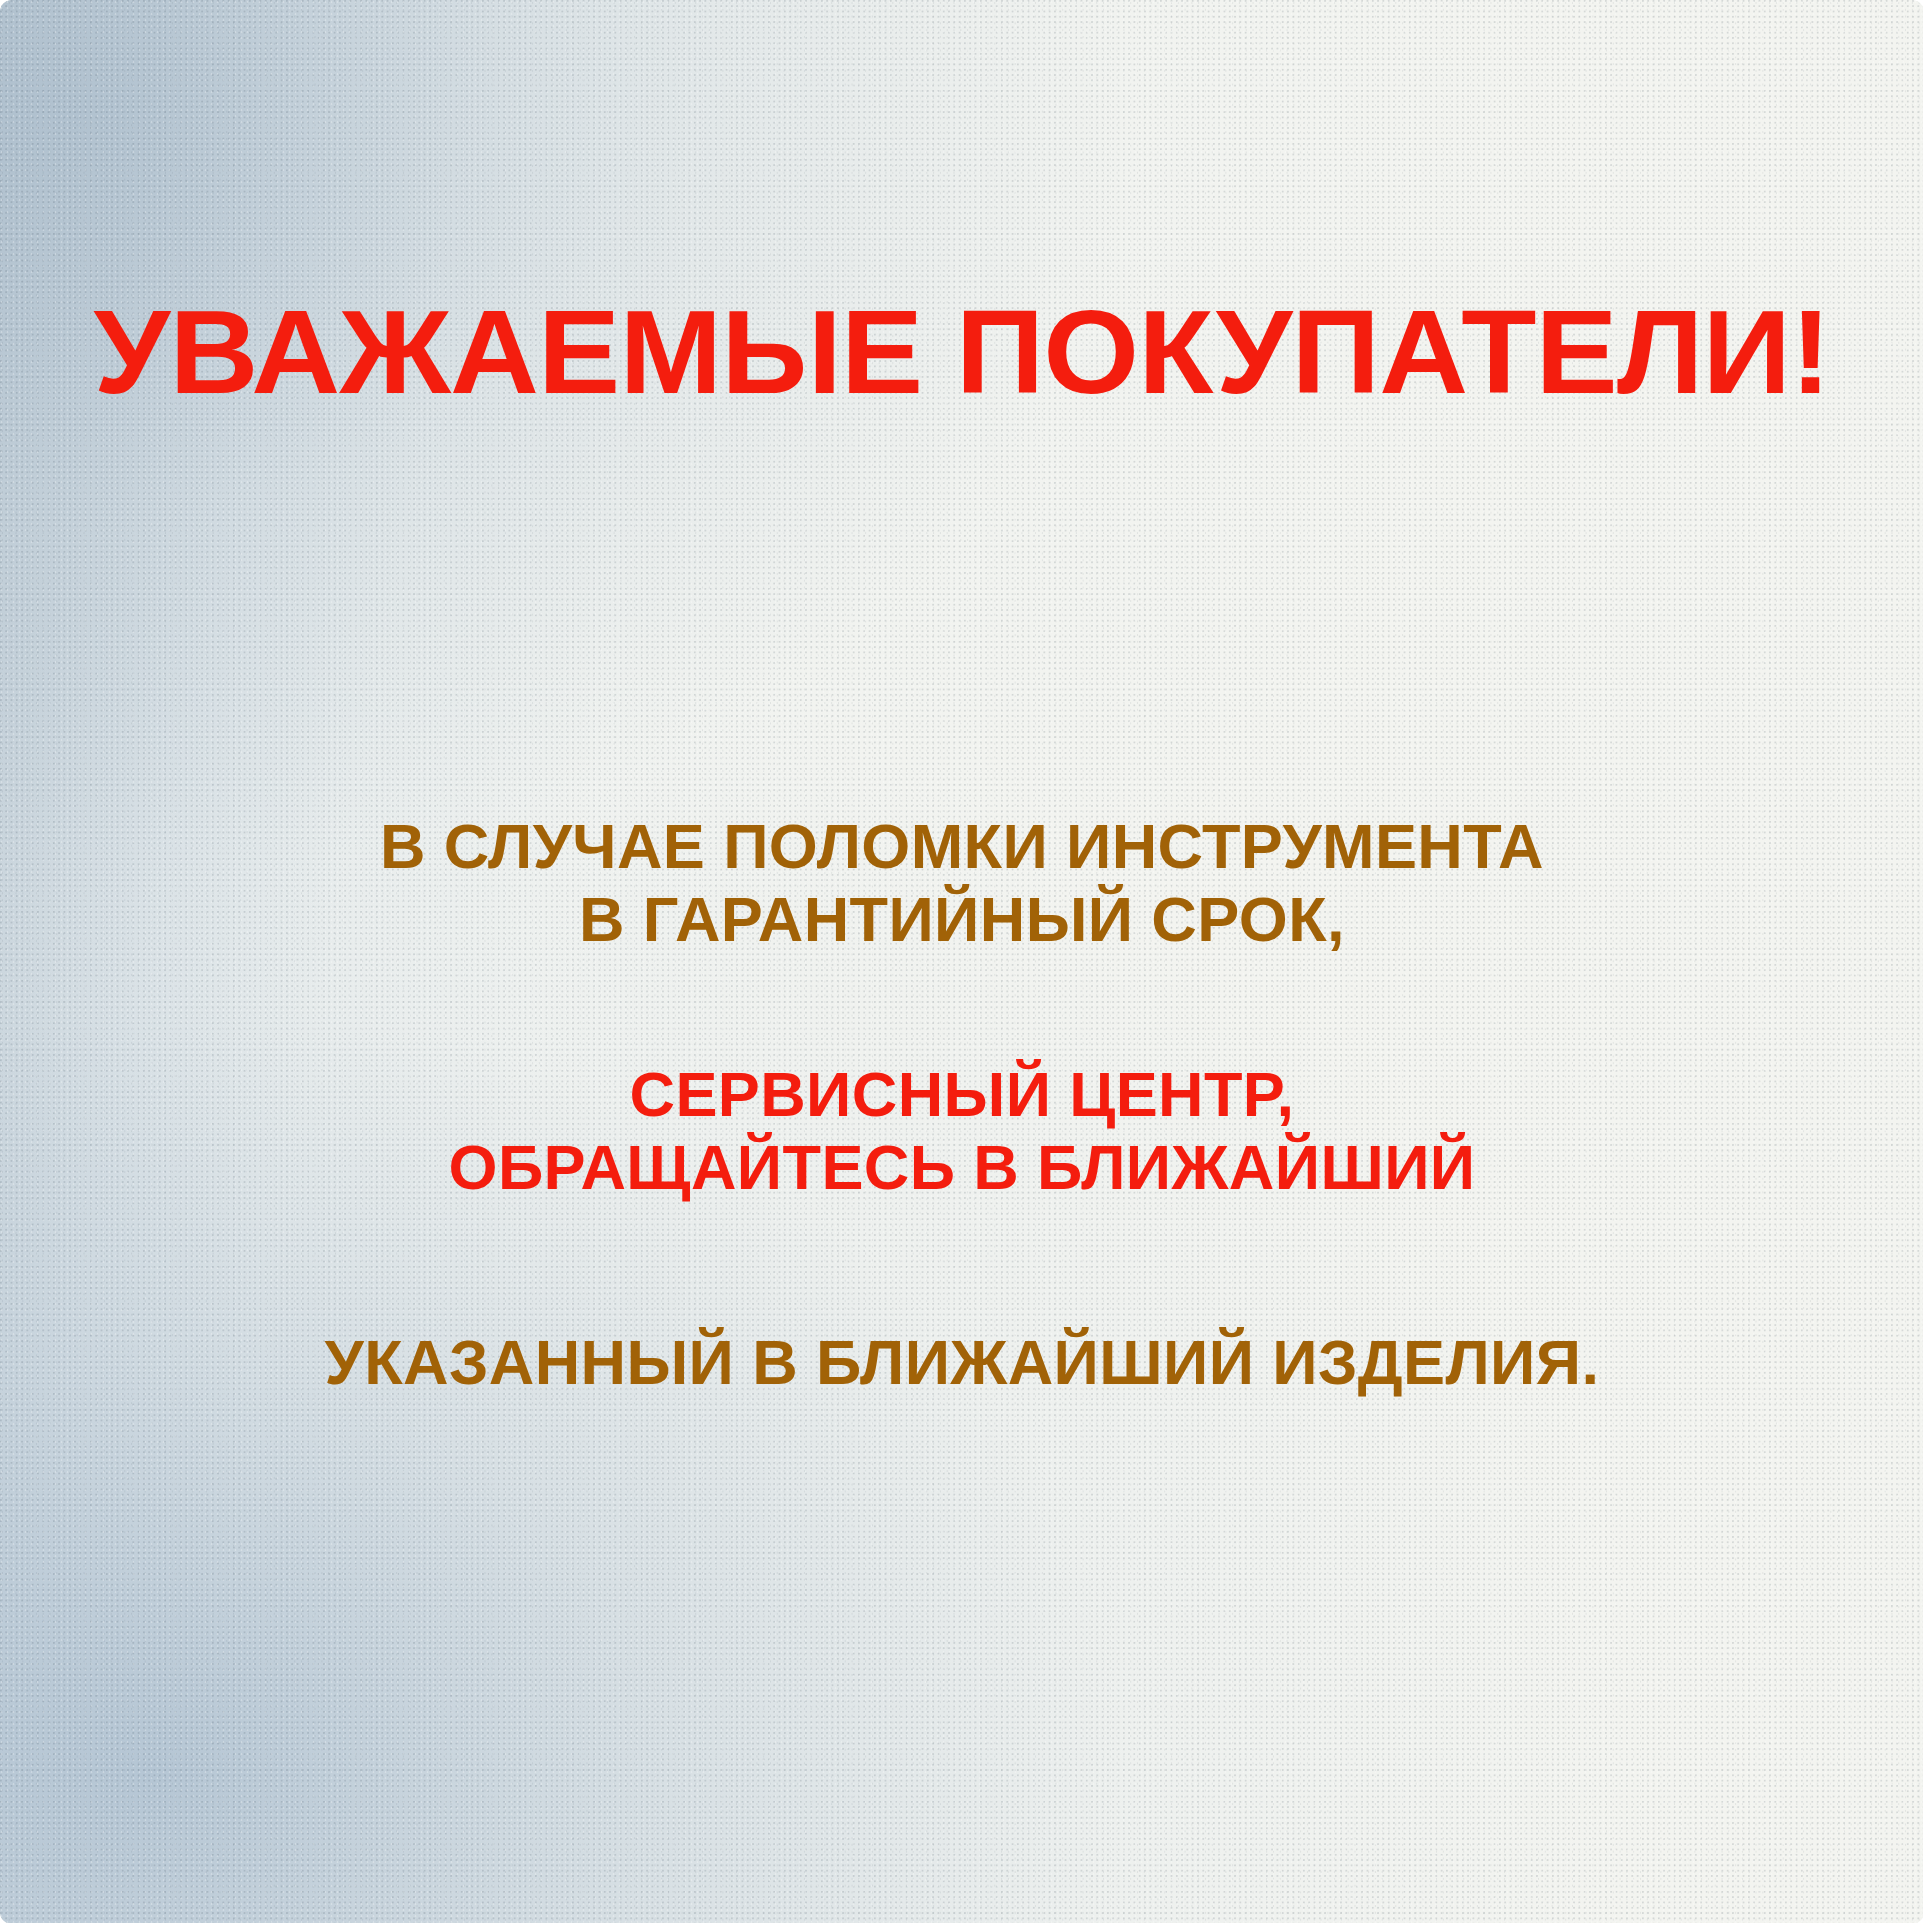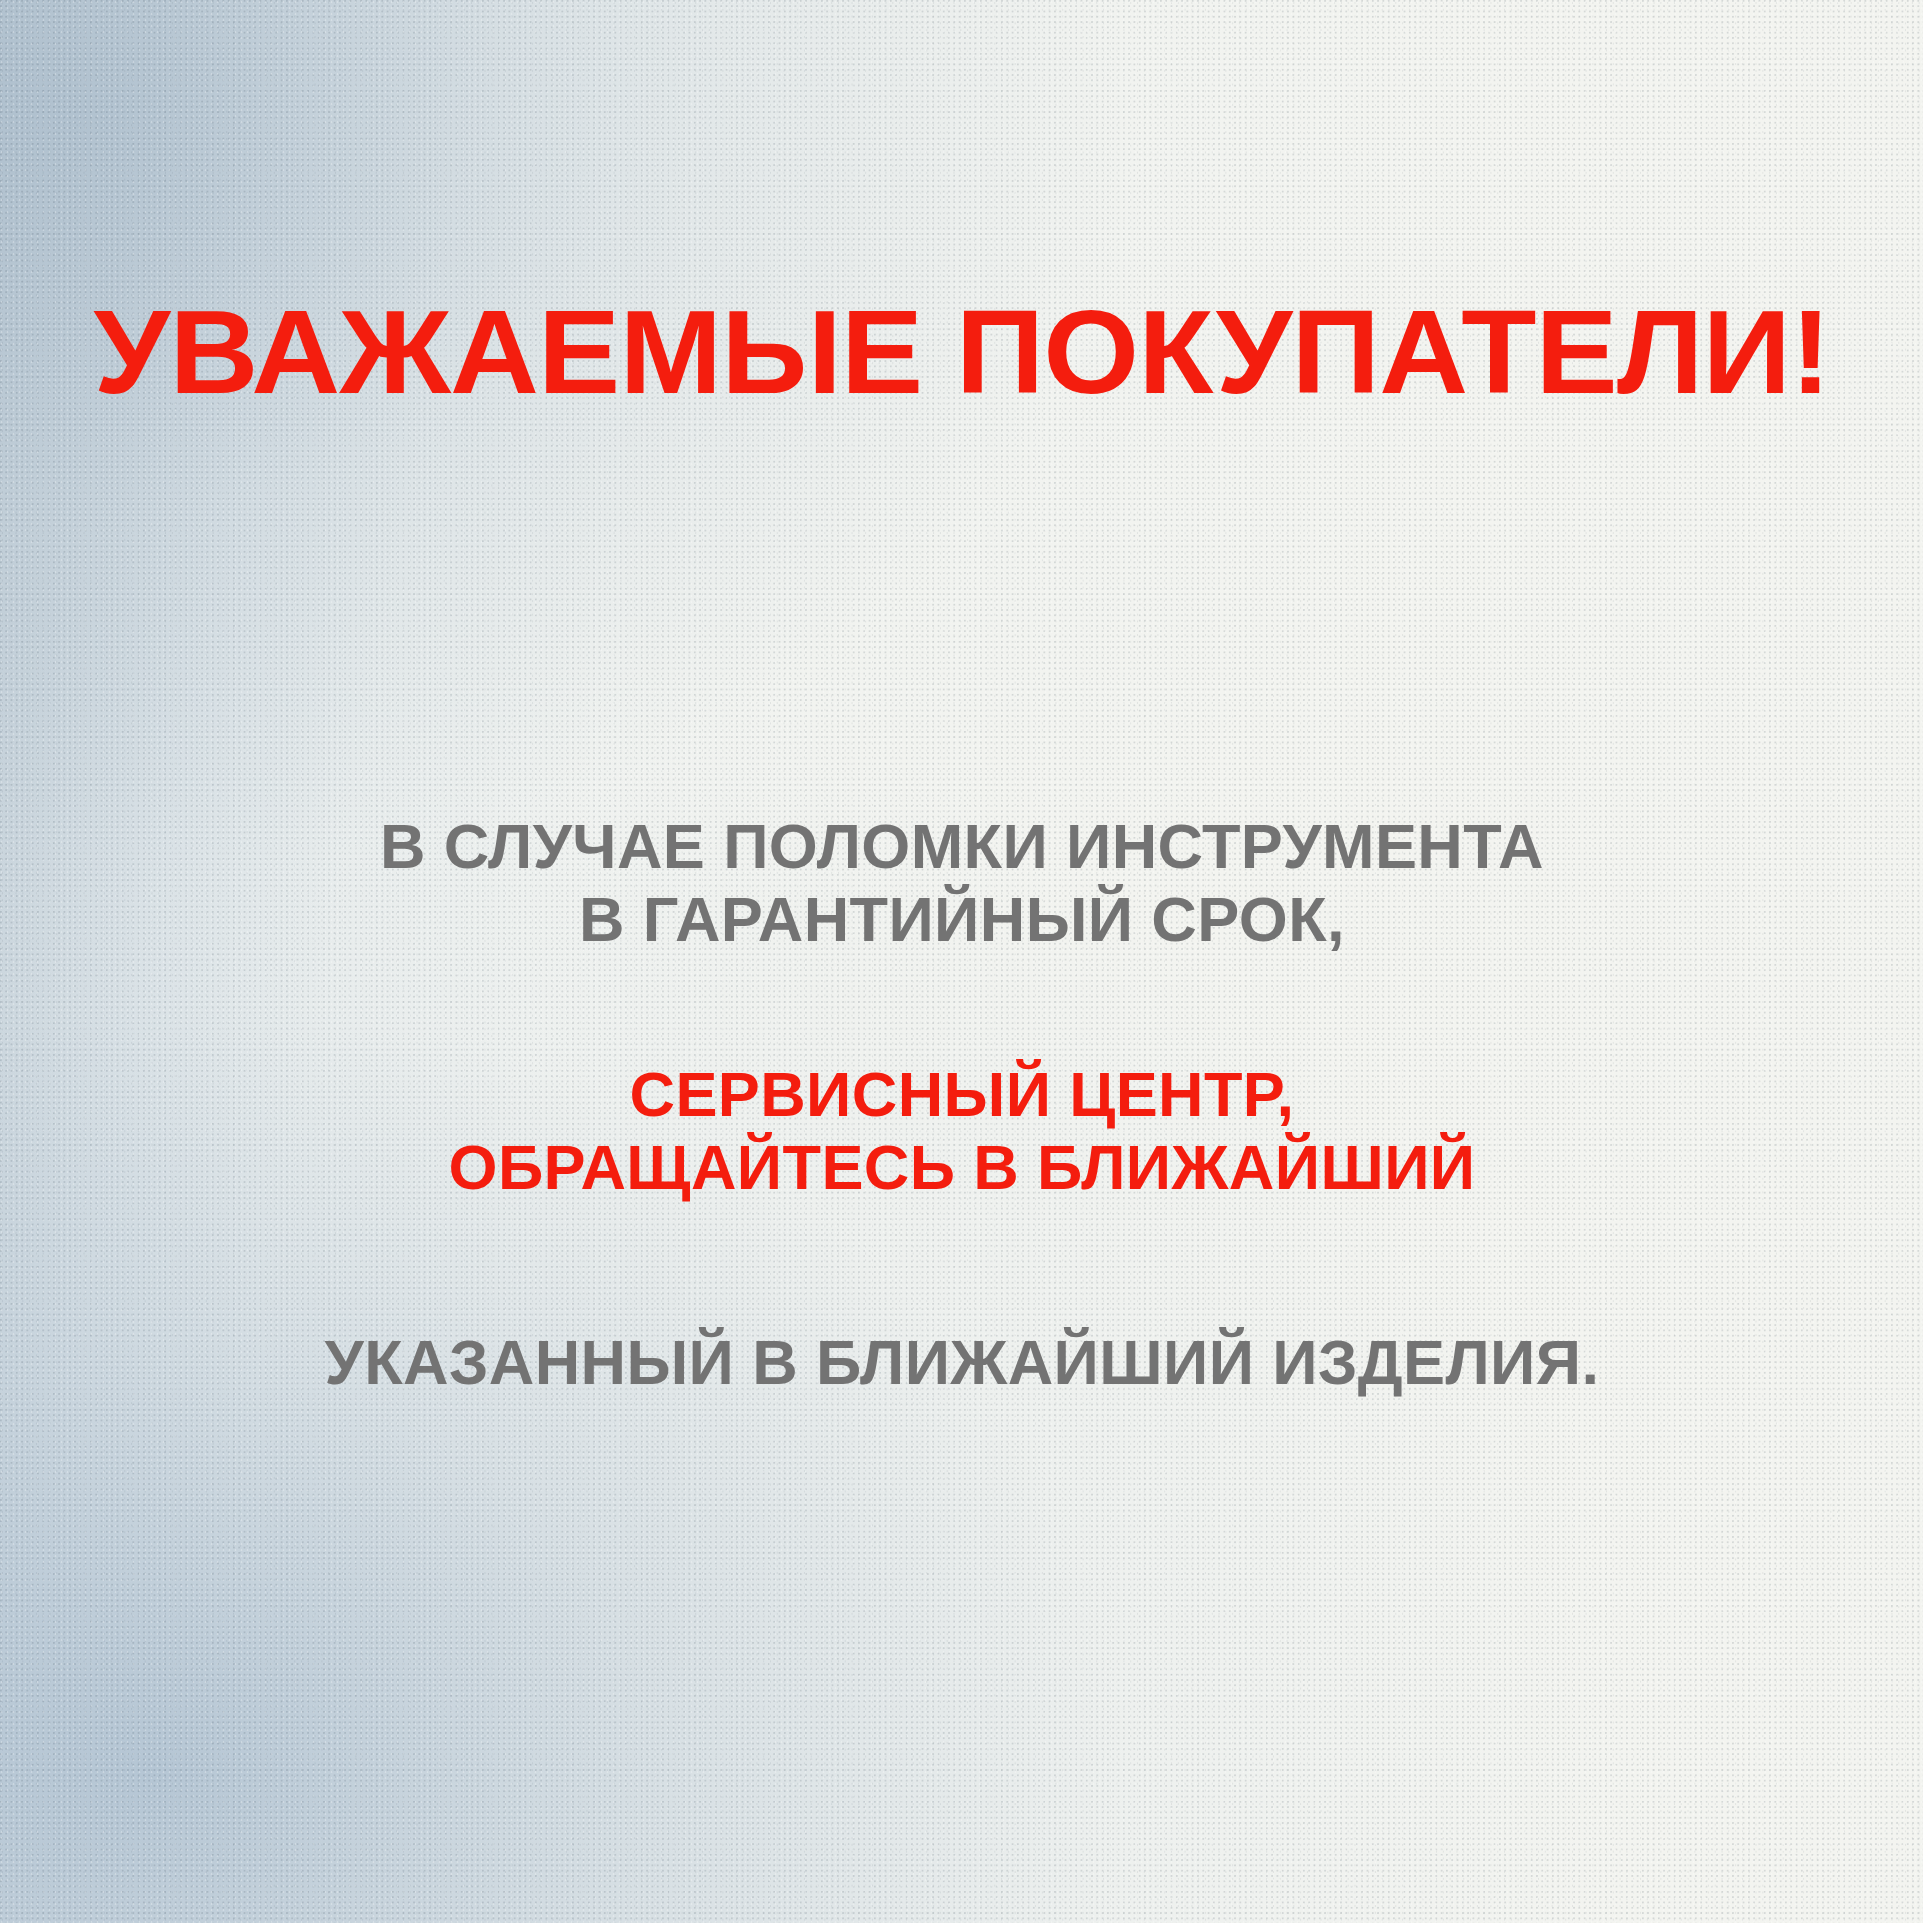--- a/index.html
+++ b/index.html
@@ -10,20 +10,21 @@
   }
 
   
   #poster {
     position: relative;
     width: 1924px;
     height: 1924px;
     overflow: hidden;
     font-family: "Liberation Sans", "DejaVu Sans", sans-serif;
     background-color: #f3f4f0;
+    border-radius: 12px;
   }
 
   
   .bg-wash {
     position: absolute;
     inset: 0;
     background:
       linear-gradient(100deg,
         rgba(176,192,205,0.95) 0%,
         rgba(188,202,213,0.88) 7%,
@@ -113,21 +114,21 @@
     line-height: 1.16;
     letter-spacing: 0.4px;
     white-space: nowrap;
   }
 
   #block-warranty  { top: 810px; }
   #block-service   { top: 1058px; }
   #block-passport  { top: 1326px; }
 
   .red   { color: #f41d0e; }
-  .black { color: #737373; }
+  .black { color: #a16207; }
 </style>
 </head>
 <body>
 
 <div id="poster">
 
   <div class="bg-wash"></div>
   <div class="bg-wash-2"></div>
   <div class="bg-wash-3"></div>
   <div class="bg-grain"></div>

